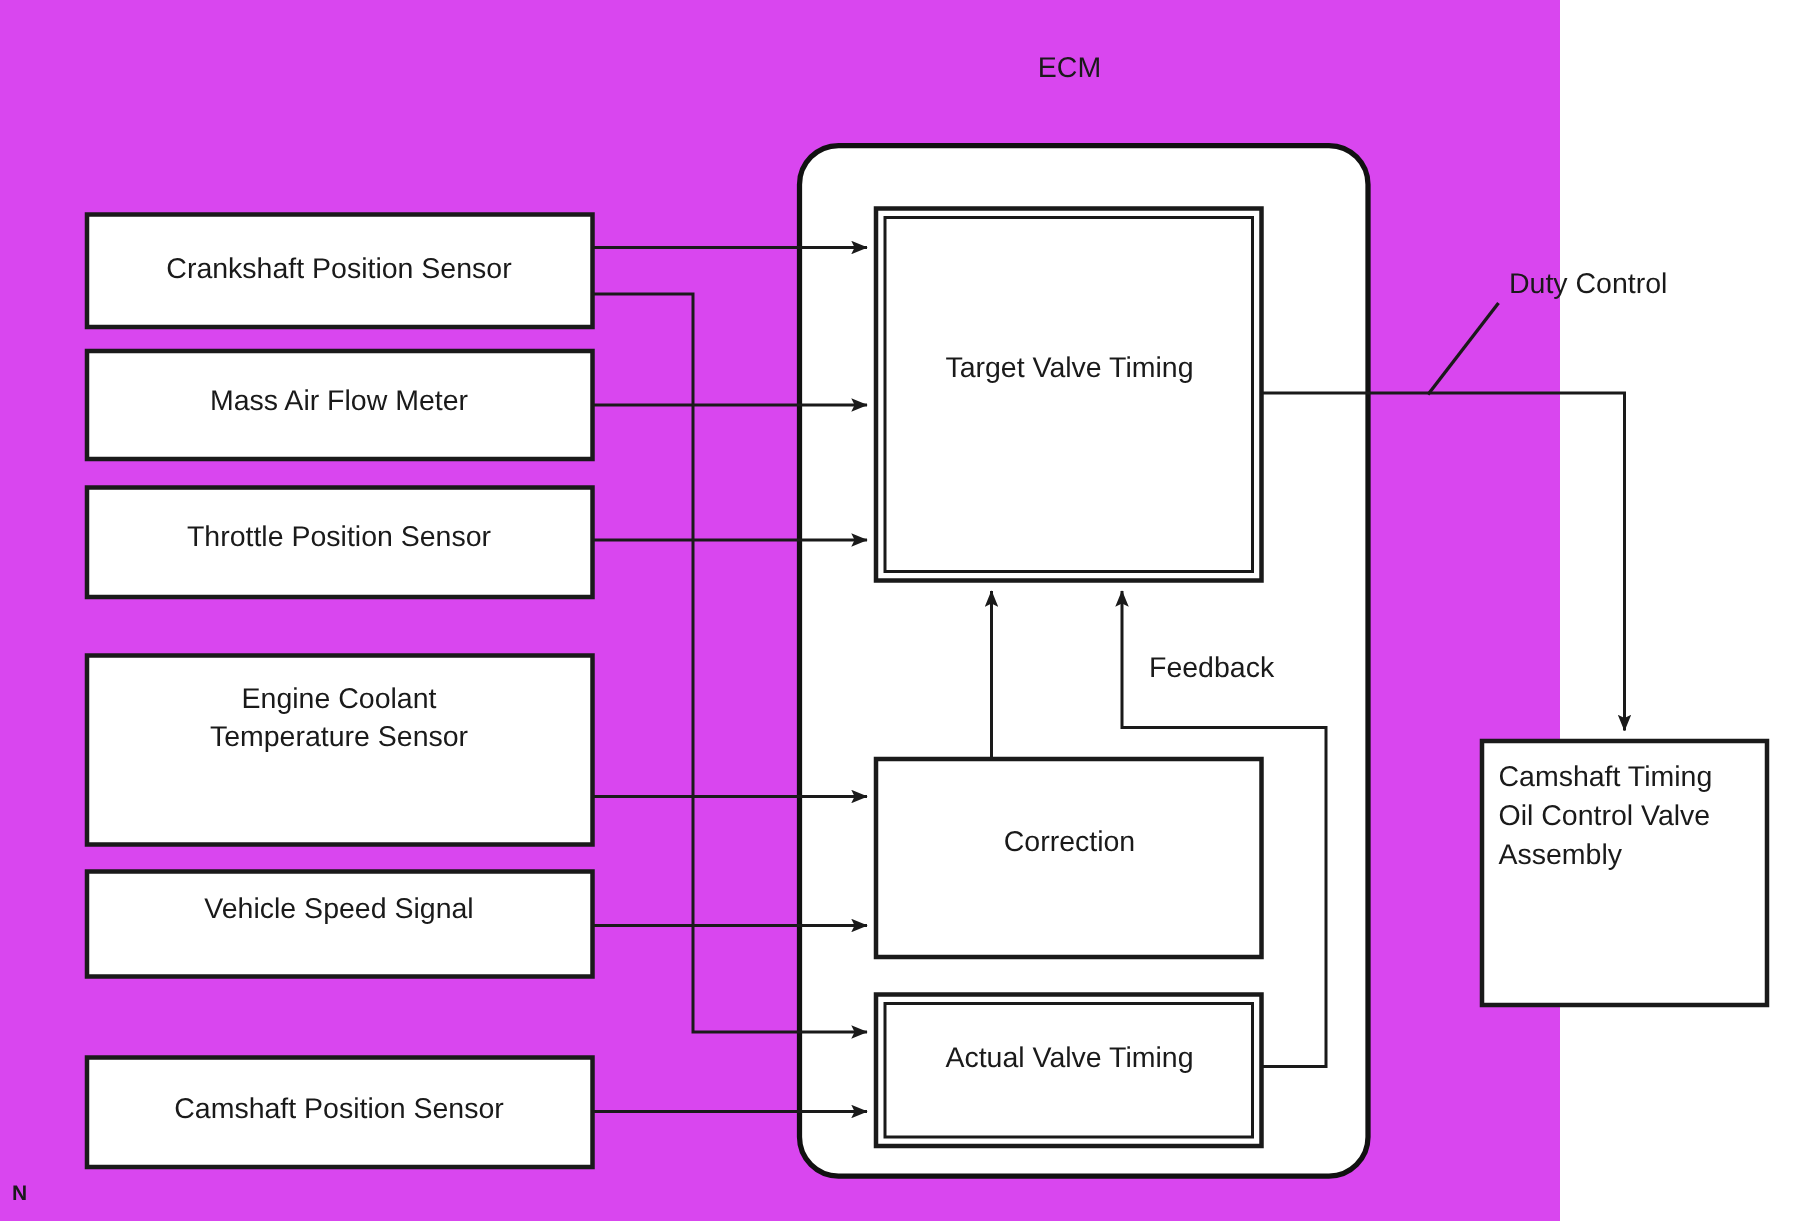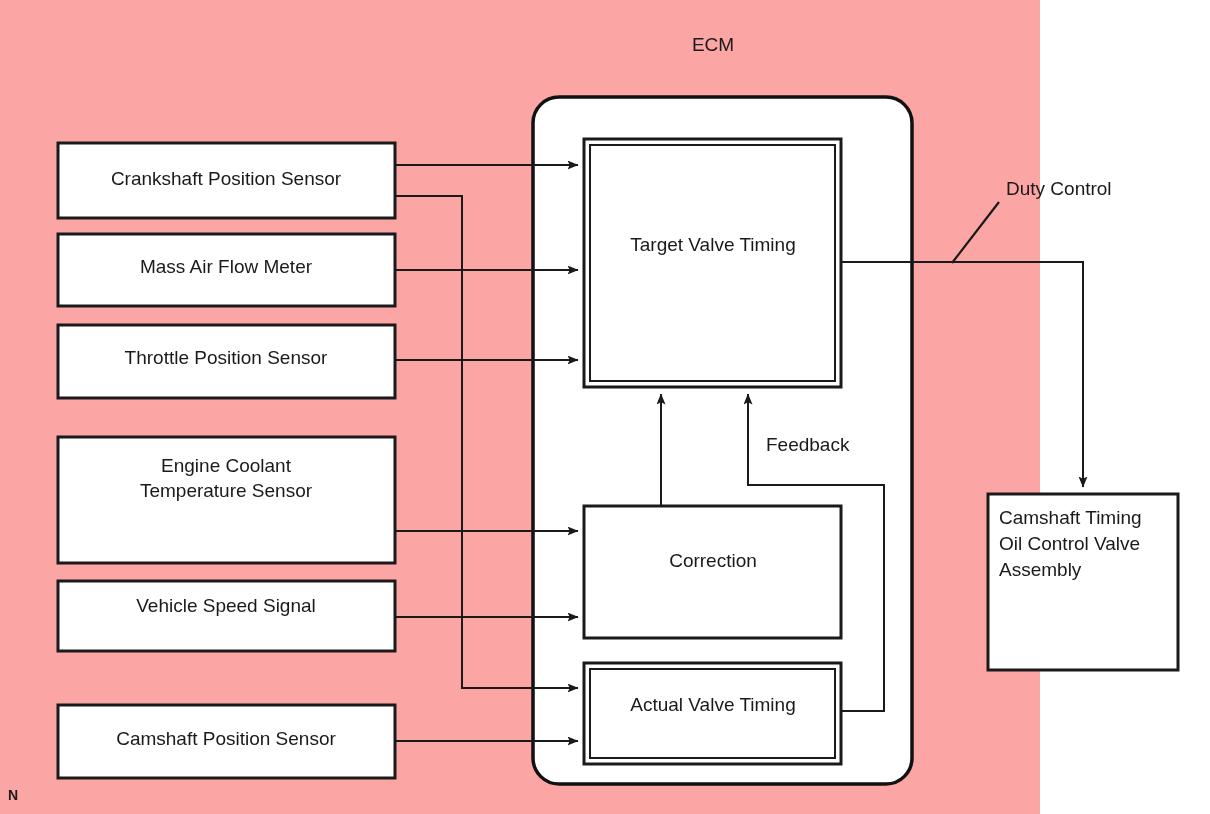--- a/index.html
+++ b/index.html
@@ -10,21 +10,21 @@
   body {
     width: 1210px;
     height: 814px;
     font-family: "Liberation Sans", sans-serif;
     overflow: hidden;
   }
   #diagram-root {
     position: relative;
     width: 1040px;
     height: 814px;
-    background: #fca5a5;
+    background: #d946ef;
   }
   svg.diagram {
     display: block;
     width: 1210px;
     height: 814px;
   }
   .node-box {
     fill: #ffffff;
     stroke: #1a1a1a;
     stroke-width: 3;

